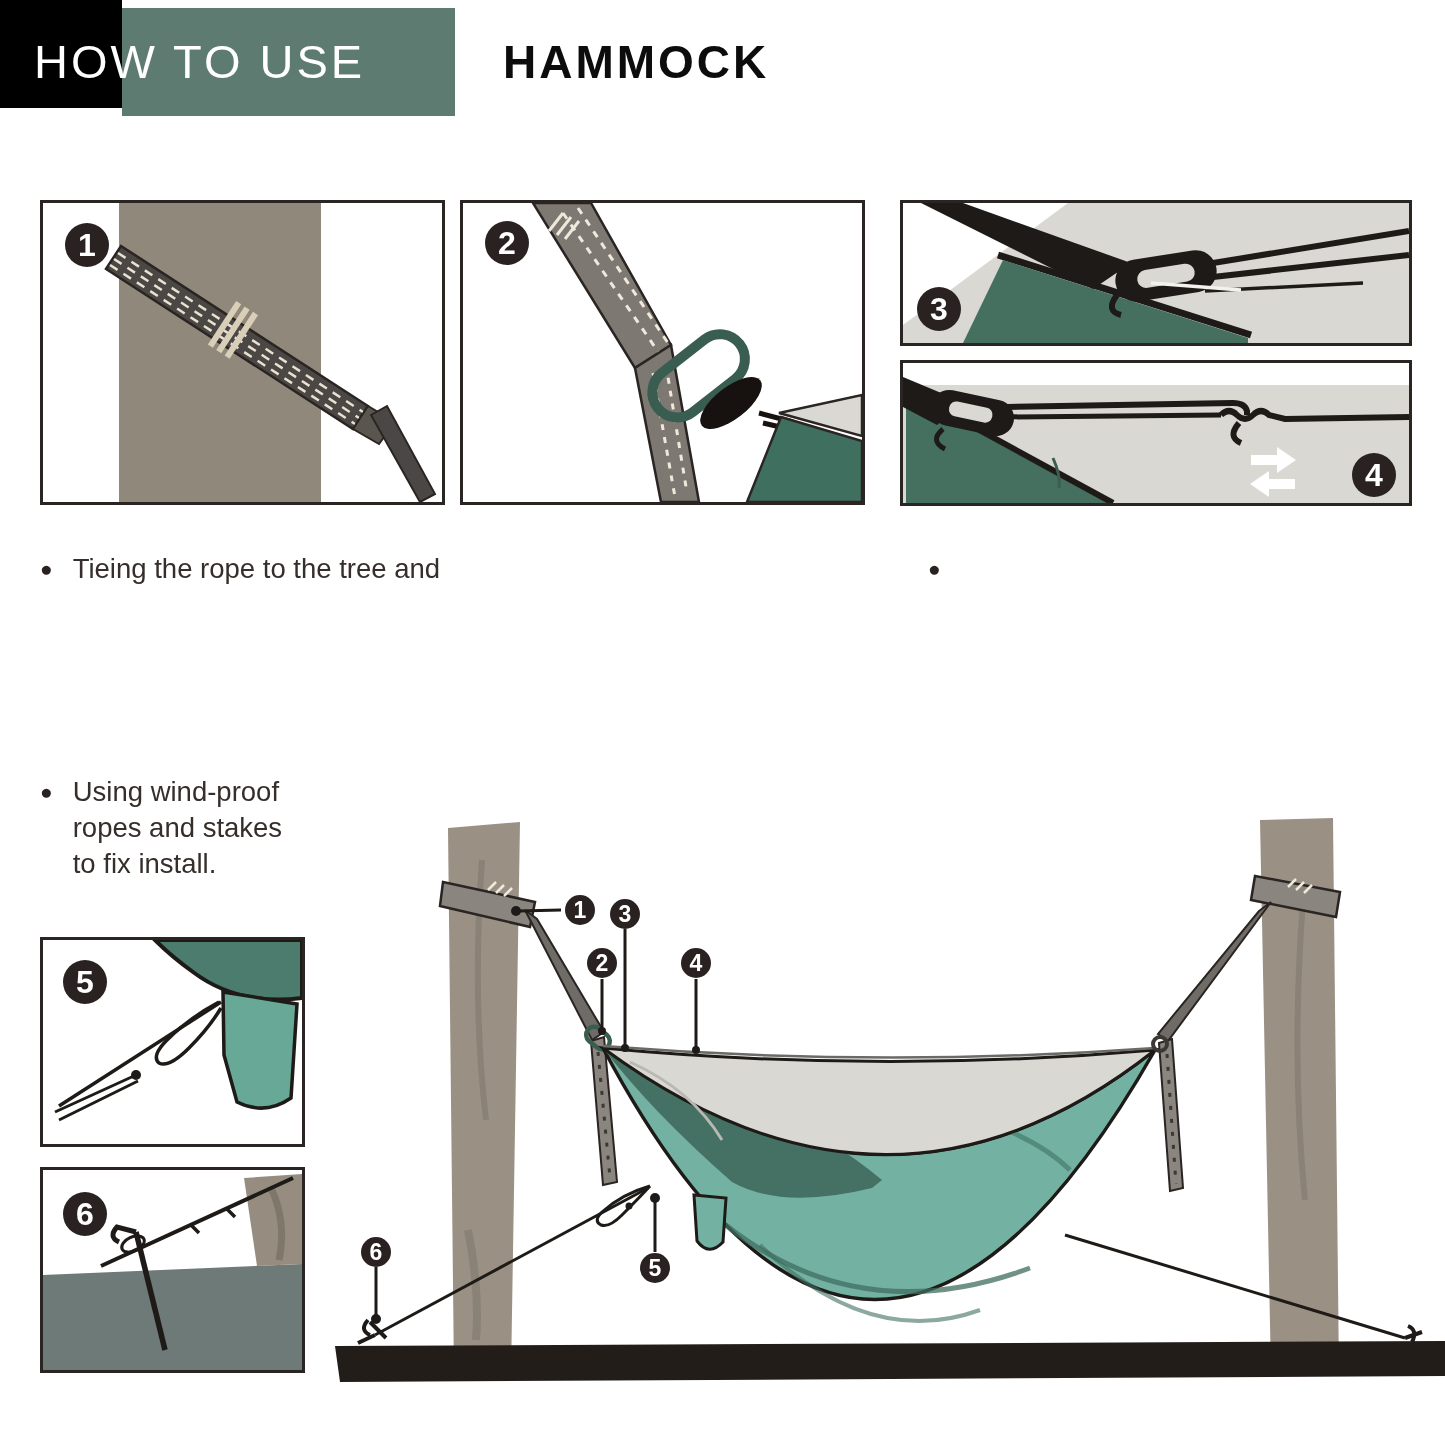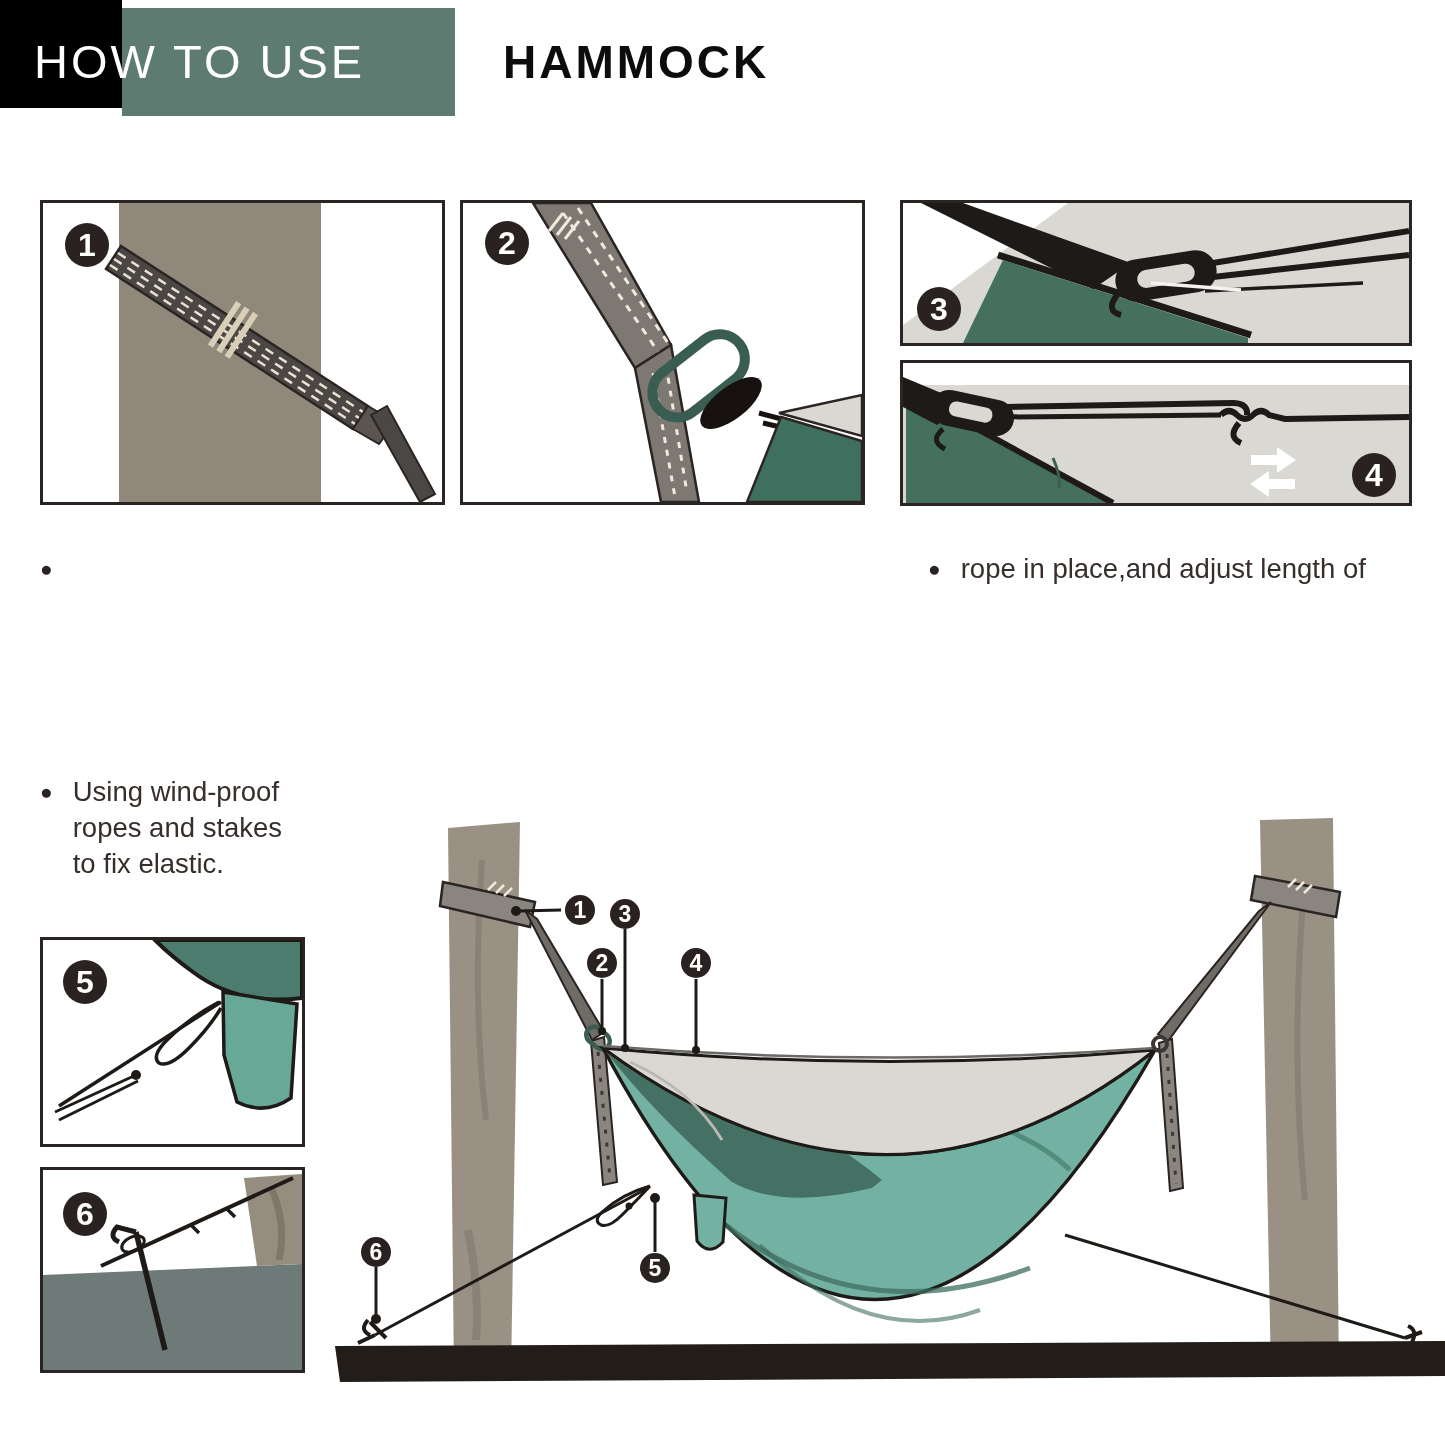--- a/index.html
+++ b/index.html
@@ -137,34 +137,34 @@
         <path d="M392,116 h-26 v-8 l-19,13 l19,13 v-8 h26 z"></path>
       </g>
       <circle class="badge" cx="471" cy="112" r="22"></circle>
       <text class="badge-num" x="471" y="123" font-size="32" text-anchor="middle">4</text>
     </svg>
   </div>
 
   <div id="bullet-tie" class="bullet">
     <span class="dot">●</span>
     <span class="lines">
+      <span>Tieing the rope to the tree and</span>
     </span>
   </div>
   <div id="bullet-carabiner" class="bullet">
     <span class="dot">●</span>
     <span class="lines">
-      <span>rope in place,and adjust length of</span>
     </span>
   </div>
   <div id="bullet-wind" class="bullet">
     <span class="dot">●</span>
     <span class="lines">
       <span>Using wind-proof</span>
       <span>ropes and stakes</span>
-      <span>to fix elastic.</span>
+      <span>to fix install.</span>
     </span>
   </div>
 
   <div id="panel5" class="panel">
     <svg viewBox="0 0 259 204">
       <path d="M112,0 L259,0 L259,58 Q195,66 150,32 Q128,16 112,0 Z" fill="#4c7c6d" stroke="#1e1a17" stroke-width="4"></path>
       <path d="M180,52 L254,64 L248,158 Q222,176 194,162 L181,115 Z" fill="#68a896" stroke="#1e1a17" stroke-width="3.5"></path>
       <path d="M178,62 L16,166" stroke="#1e1a17" stroke-width="3.5"></path>
       <path d="M176,62 Q146,78 124,100 Q108,116 116,123 Q126,128 146,108 Q166,88 178,68" fill="none" stroke="#1e1a17" stroke-width="3.5"></path>
       <circle cx="93" cy="135" r="5" fill="#1e1a17"></circle>

